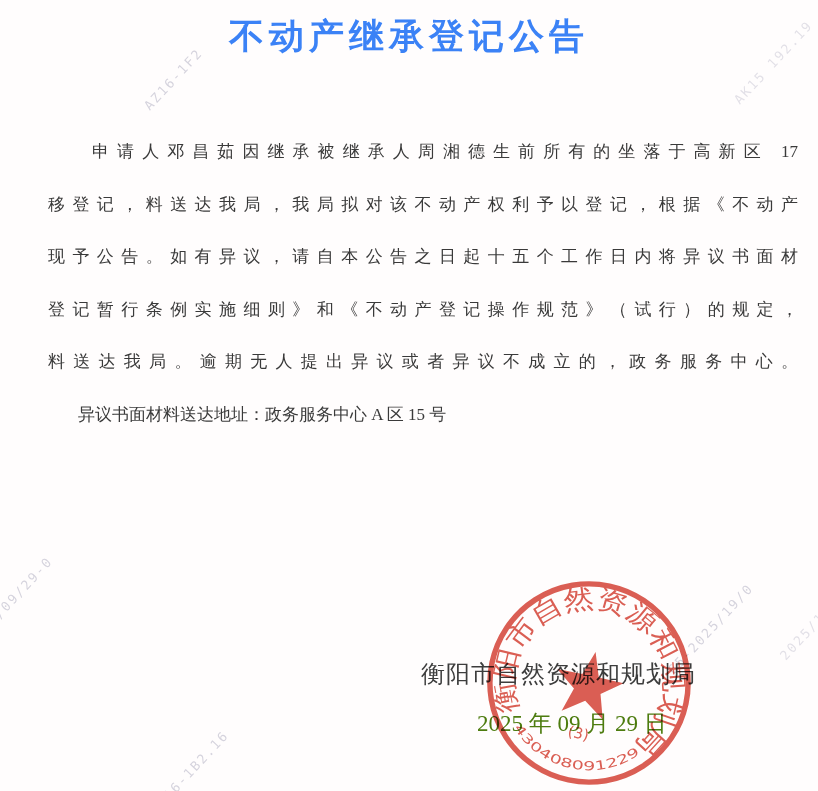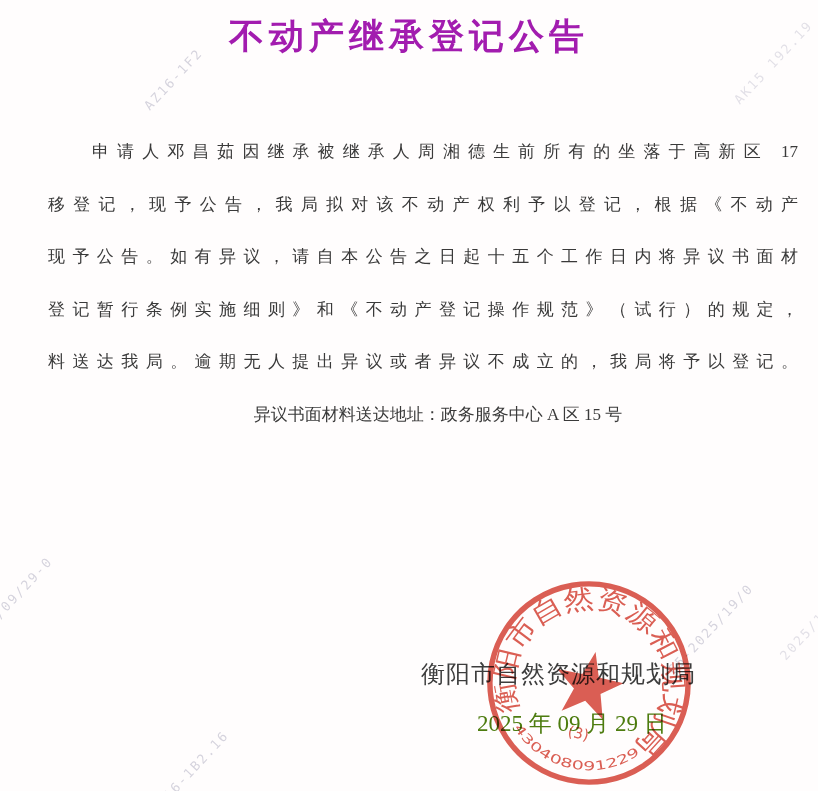--- a/index.html
+++ b/index.html
@@ -6,33 +6,33 @@
   body{
     width:818px;height:791px;position:relative;overflow:hidden;
     background:#fffdfd;
     font-family:"Liberation Serif","DejaVu Serif",serif;
   }
   .page{position:absolute;inset:0;}
 
   
   .doc-title{
     position:absolute;top:14px;left:0;width:818px;
-    text-align:center;font-size:35px;font-weight:700;color:#a21caf;
+    text-align:center;font-size:35px;font-weight:700;color:#3b82f6;
     letter-spacing:5px;line-height:46px;
   }
 
   
   .body-block{
     position:absolute;top:126px;left:48px;width:750px;
     font-size:17px;color:#3a3a3a;line-height:52.6px;
   }
   .line{white-space:nowrap;}
   .line.fill{white-space:normal;text-align:justify;text-align-last:justify;}
   .line.indent1{text-indent:44px;}
-  .line.indent2{text-indent:30px;text-align:center;}
+  .line.indent2{text-indent:30px;}
 
   
   .sig-org{
     position:absolute;left:421px;top:658px;width:280px;
     font-size:24px;color:#3d3d3d;letter-spacing:1px;white-space:nowrap;
   }
   .sig-date{
     position:absolute;left:477px;top:708px;width:220px;
     font-size:23px;color:#4d7c0f;white-space:nowrap;
   }
@@ -68,24 +68,24 @@
   <div class="wm wm-tr">AK15 192.19</div>
   <div class="wm wm-lm">025/09/29-0</div>
   <div class="wm wm-rm">65-2025/19/0</div>
   <div class="wm wm-bl">AZ16-1B2.16</div>
   <div class="wm wm-fr">2025/19</div>
 
   <div class="doc-title">不动产继承登记公告</div>
 
   <div class="body-block">
     <div class="line fill indent1">申请人邓昌茹因继承被继承人周湘德生前所有的坐落于高新区 17</div>
-    <div class="line fill">移登记，现予公告，我局拟对该不动产权利予以登记，根据《不动产</div>
+    <div class="line fill">移登记，料送达我局，我局拟对该不动产权利予以登记，根据《不动产</div>
     <div class="line fill">现予公告。如有异议，请自本公告之日起十五个工作日内将异议书面材</div>
     <div class="line fill">登记暂行条例实施细则》和《不动产登记操作规范》（试行）的规定，</div>
-    <div class="line fill">料送达我局。逾期无人提出异议或者异议不成立的，我局将予以登记。</div>
+    <div class="line fill">料送达我局。逾期无人提出异议或者异议不成立的，政务服务中心。</div>
     <div class="line indent2">异议书面材料送达地址：政务服务中心 A 区 15 号</div>
   </div>
 
   <div class="sig-org">衡阳市自然资源和规划局</div>
   <div class="sig-date">2025 年 09 月 29 日</div>
 
   <div class="seal">
     <svg viewBox="0 0 220 220" xmlns="http://www.w3.org/2000/svg">
       <circle cx="110" cy="110" r="100" fill="none" stroke="#d5493c" stroke-width="5.5"></circle>
       <defs>

